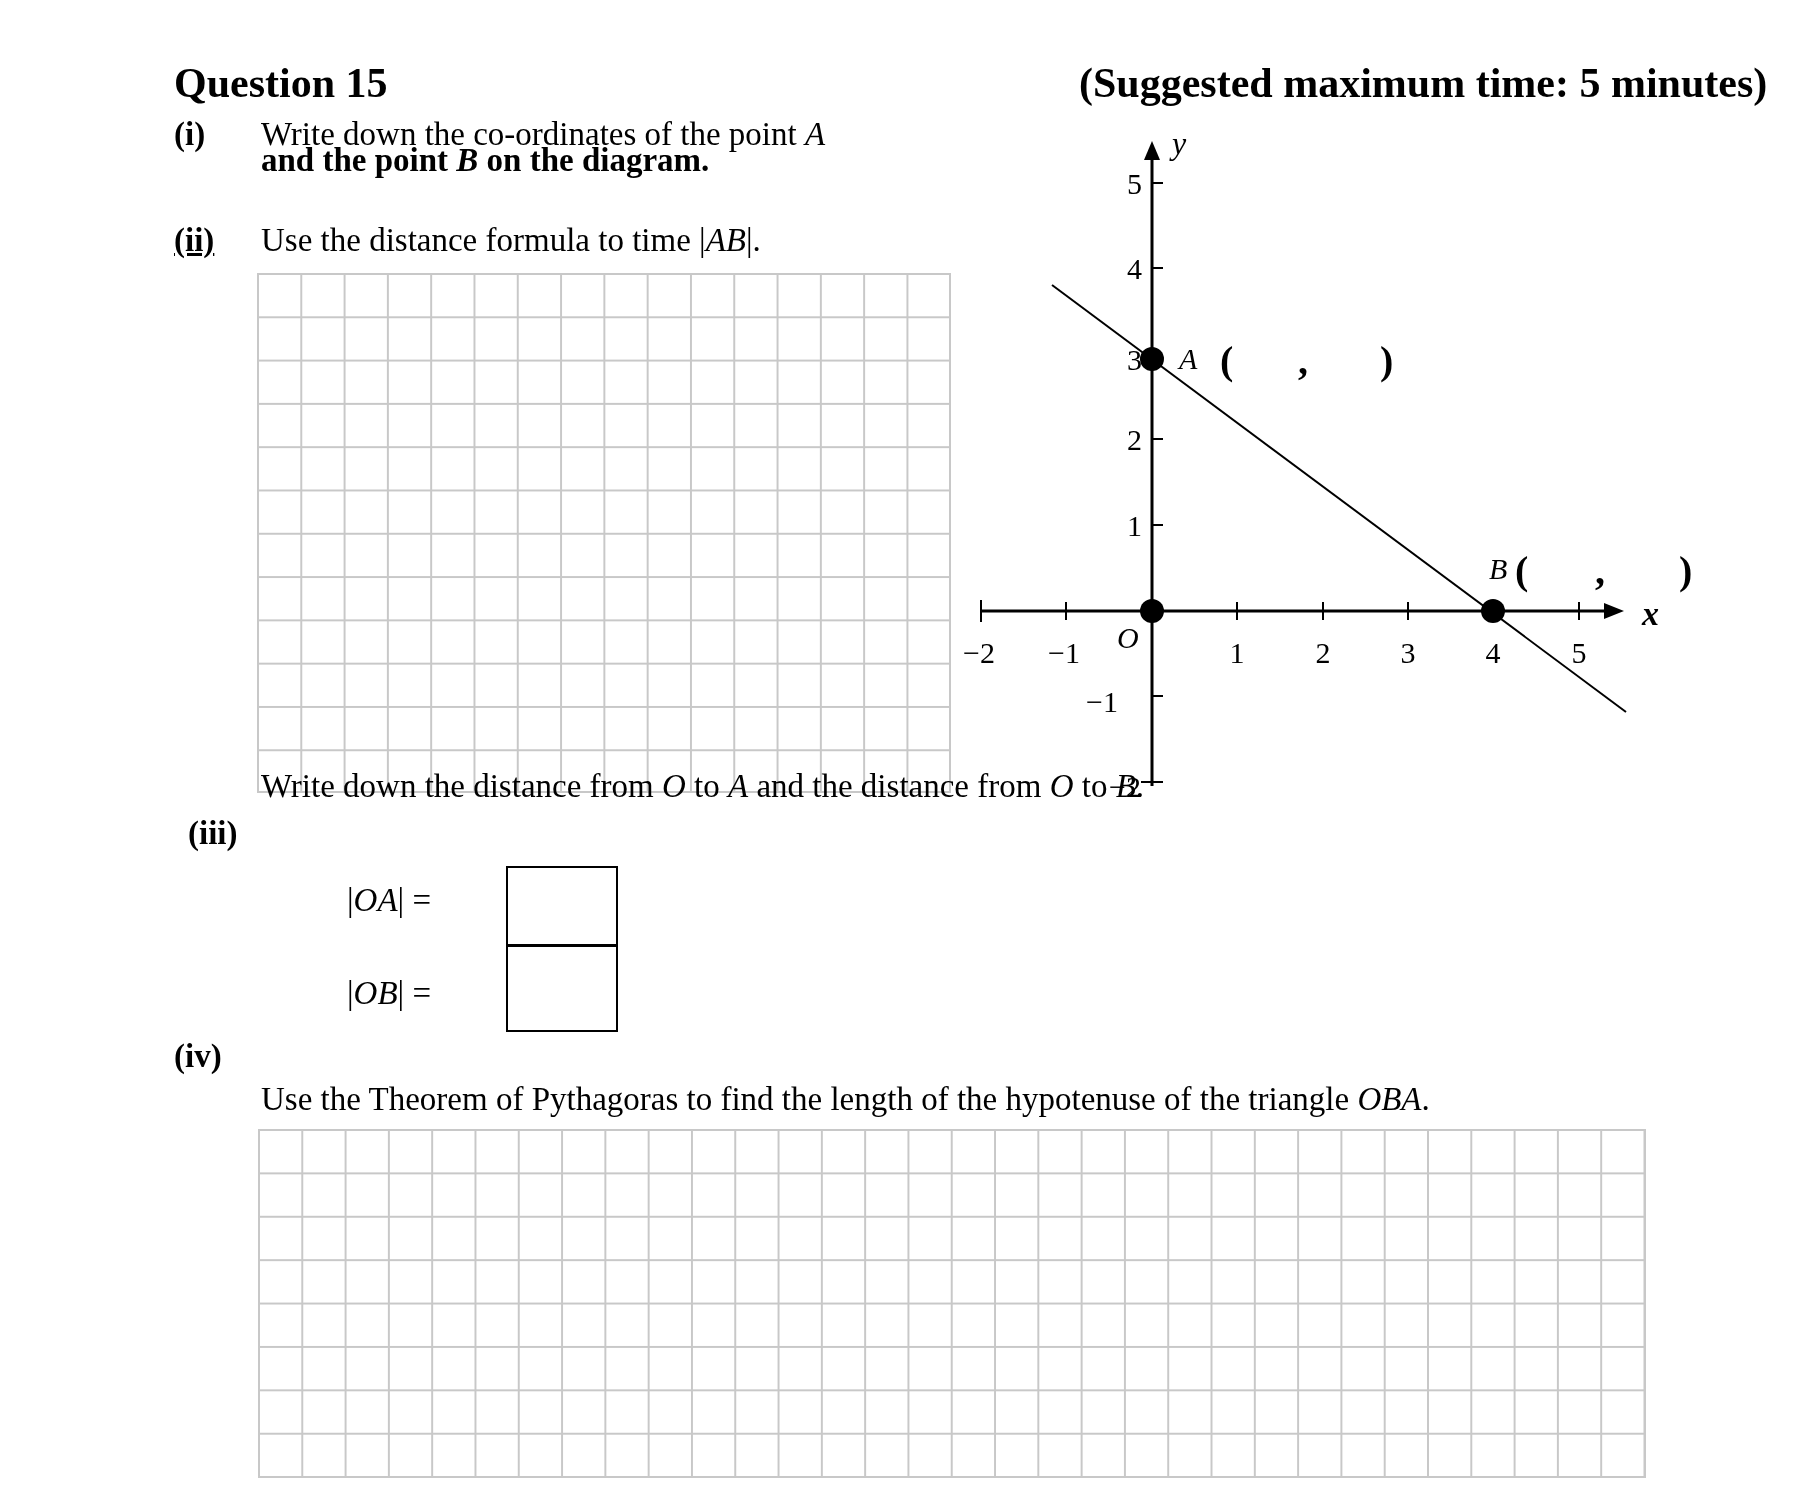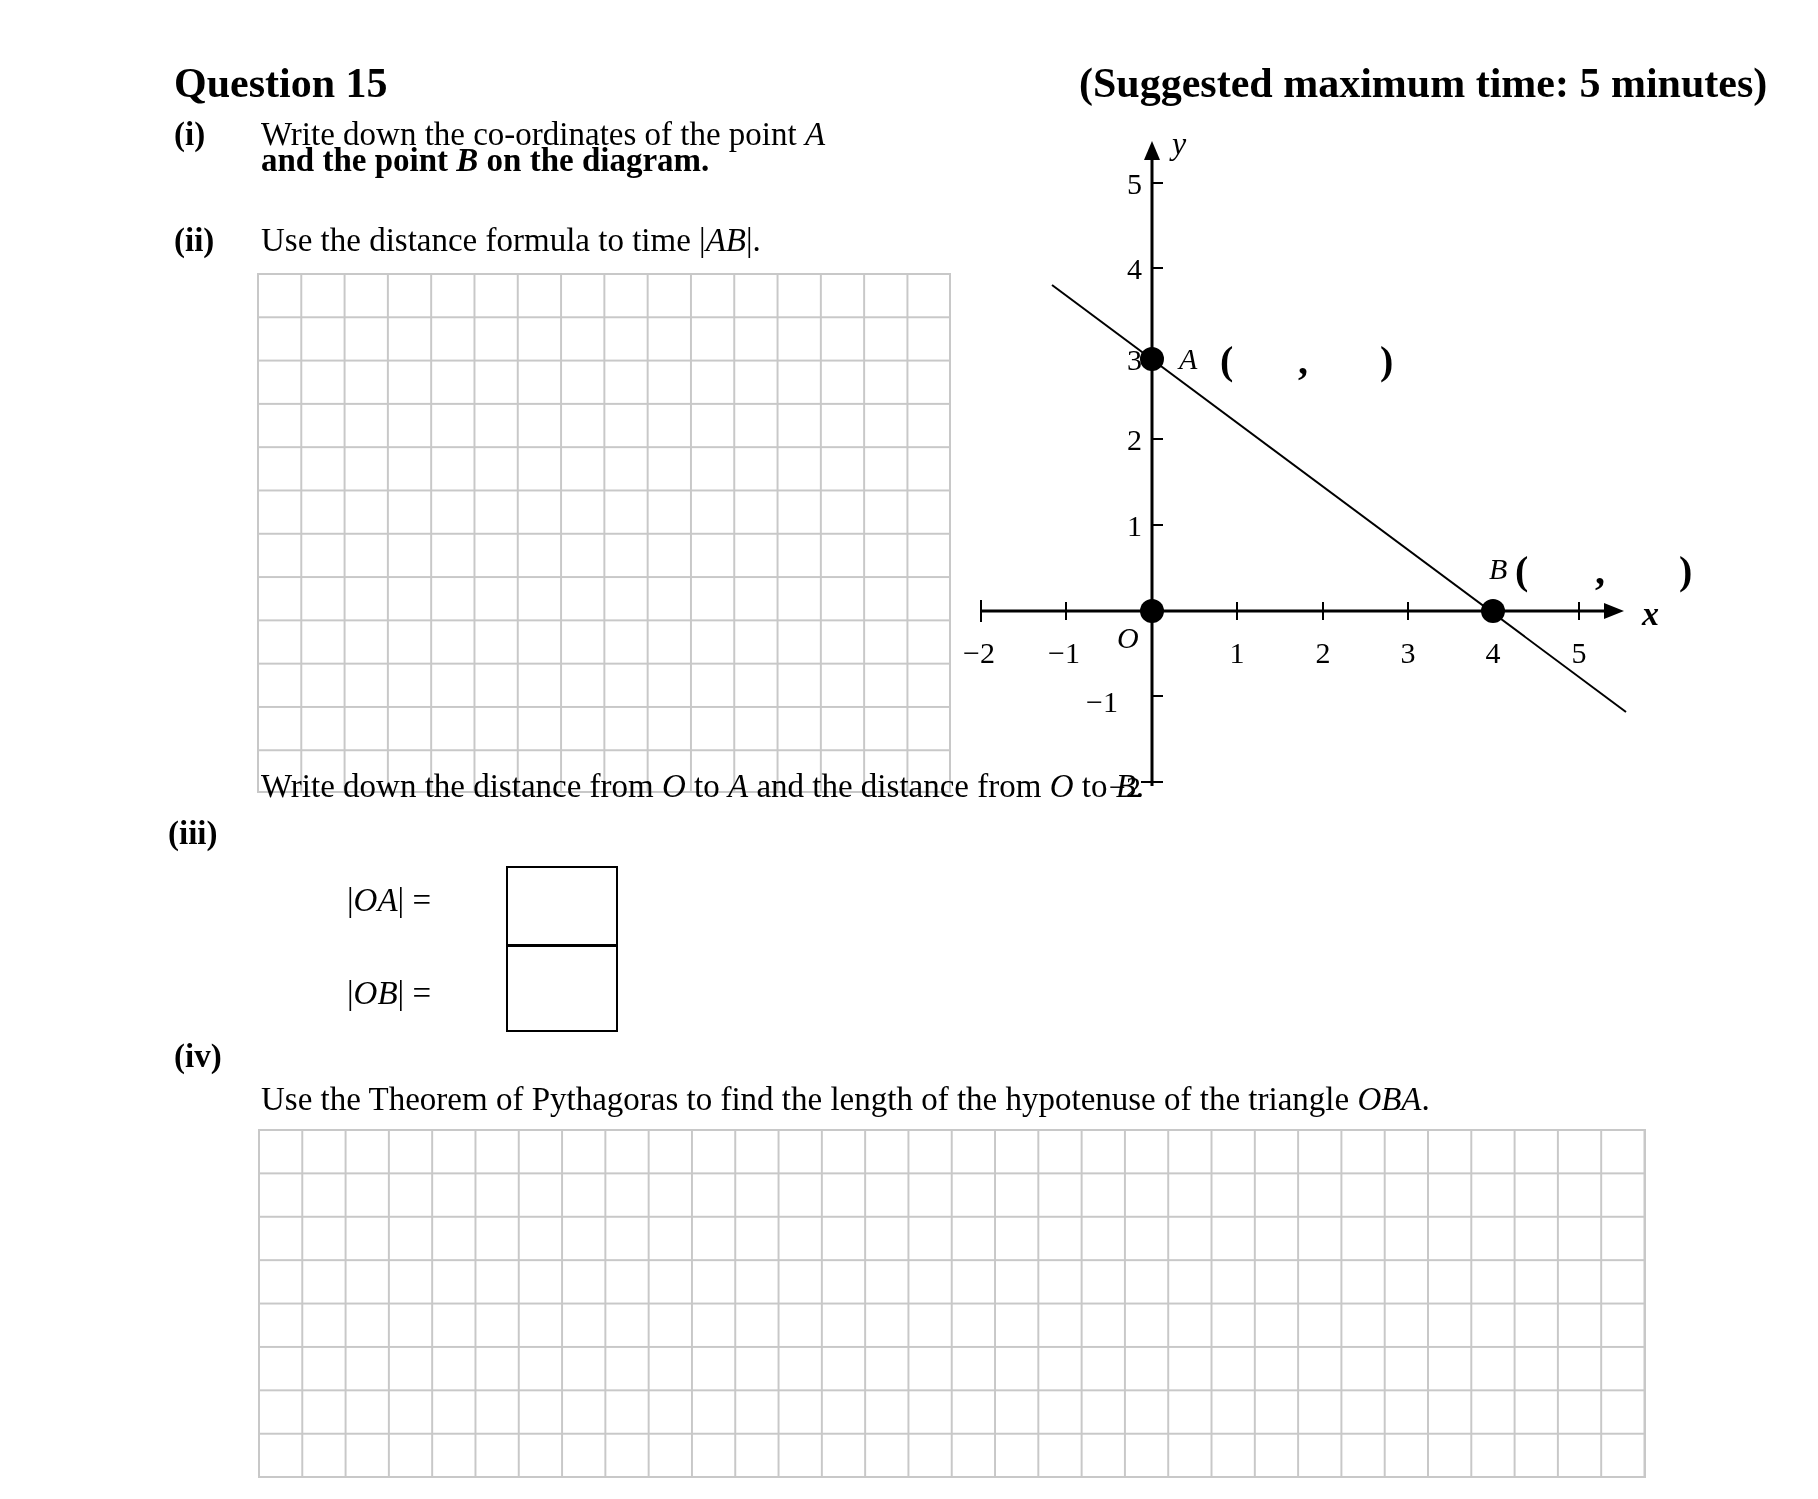--- a/index.html
+++ b/index.html
@@ -23,33 +23,33 @@
 <div class="abs title" style="left:1043px; top:62px;margin-left:36px;">(Suggested maximum time: 5 minutes)</div>
 
 <div class="abs part-label" style="left:174px; top:118px;">(i)</div>
 <div class="abs body-txt" style="left:261px; top:118px;">
   <span>Write down the co-ordinates of the point </span><i>A</i>
 </div>
 <div class="abs body-txt" style="left:261px; top:144px;font-weight:bold;">
   <span>and the point </span><i>B</i><span> on the diagram.</span>
 </div>
 
-<div class="abs part-label" style="left:174px; top:224px;">(ii)</div>
+<div class="abs part-label" style="left:174px; top:224px;text-decoration:underline;">(ii)</div>
 <div class="abs body-txt" style="left:261px; top:224px;">
   <span>Use the distance formula to time |</span><i>AB</i><span>|.</span>
 </div>
 
 <div class="grid" style="left:257px; top:273px; width:694px; height:520px;
             background-image:
               linear-gradient(to right, #c8c8c8 0, #c8c8c8 2px, transparent 2px),
               linear-gradient(to bottom, #c8c8c8 0, #c8c8c8 2px, transparent 2px);
             background-size: 43.3px 43.3px;
             background-position: -2px -2px;"></div>
 
-<div class="abs part-label" style="left:168px; top:817px;">(iii)</div>
+<div class="abs part-label" style="left:188px; top:817px;">(iii)</div>
 <div class="abs body-txt" style="left:261px; top:770px;">
   <span>Write down the distance from </span><i>O</i><span> to </span><i>A</i><span> and the distance from </span><i>O</i><span> to </span><i>B</i><span>.</span>
 </div>
 
 <div class="abs body-txt" style="left:347px; top:884px;">
   <span>|</span><i>OA</i><span>| =</span>
 </div>
 <div class="abs body-txt" style="left:347px; top:977px;">
   <span>|</span><i>OB</i><span>| =</span>
 </div>

